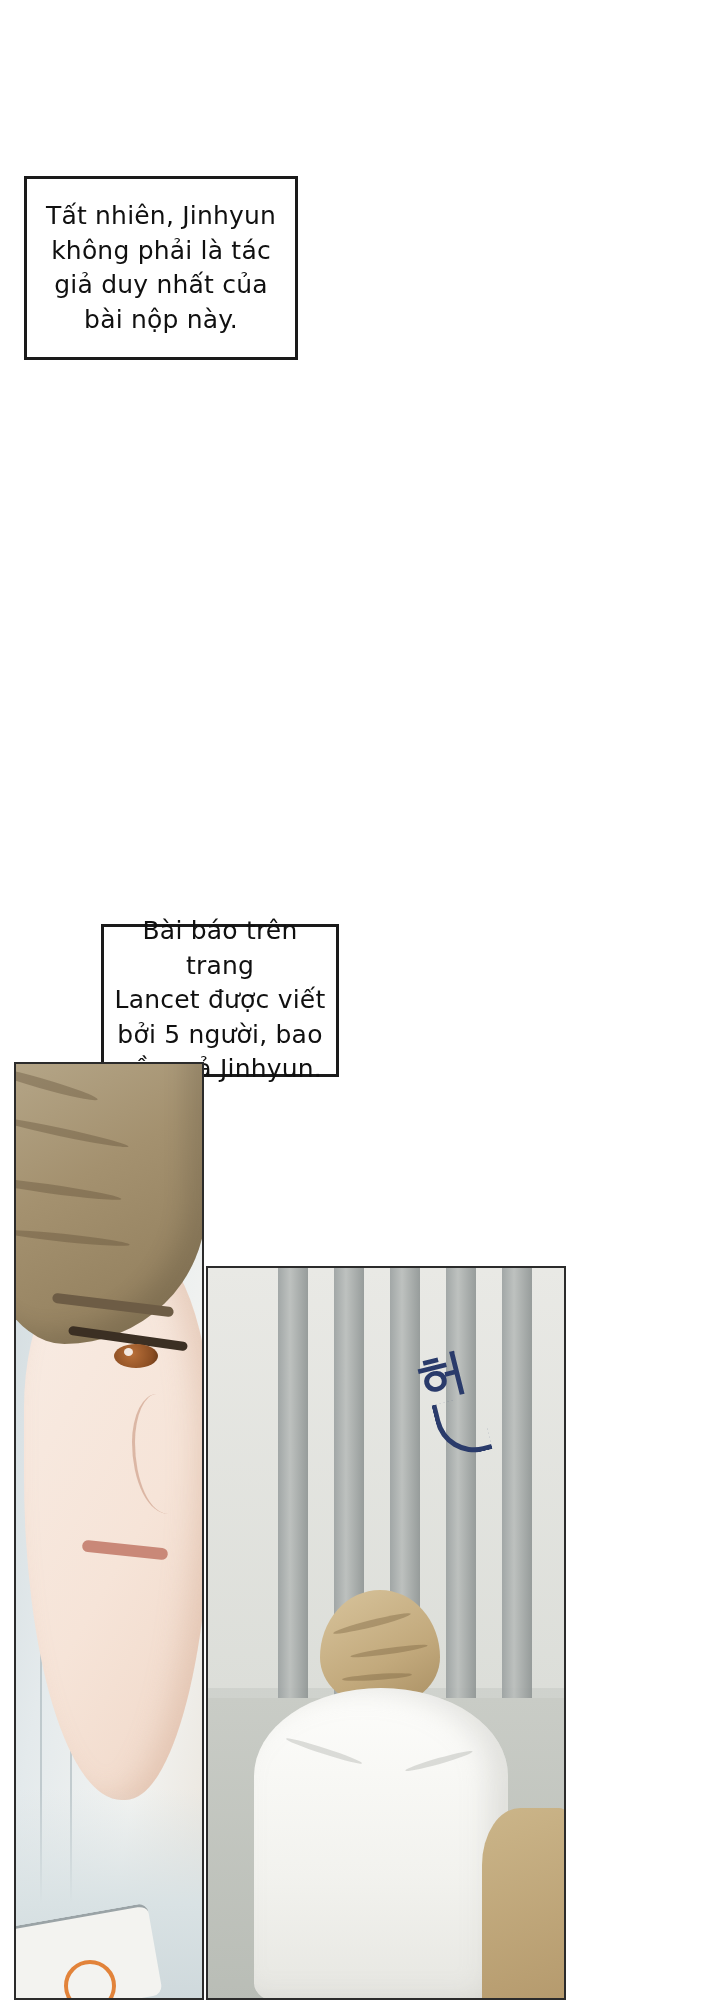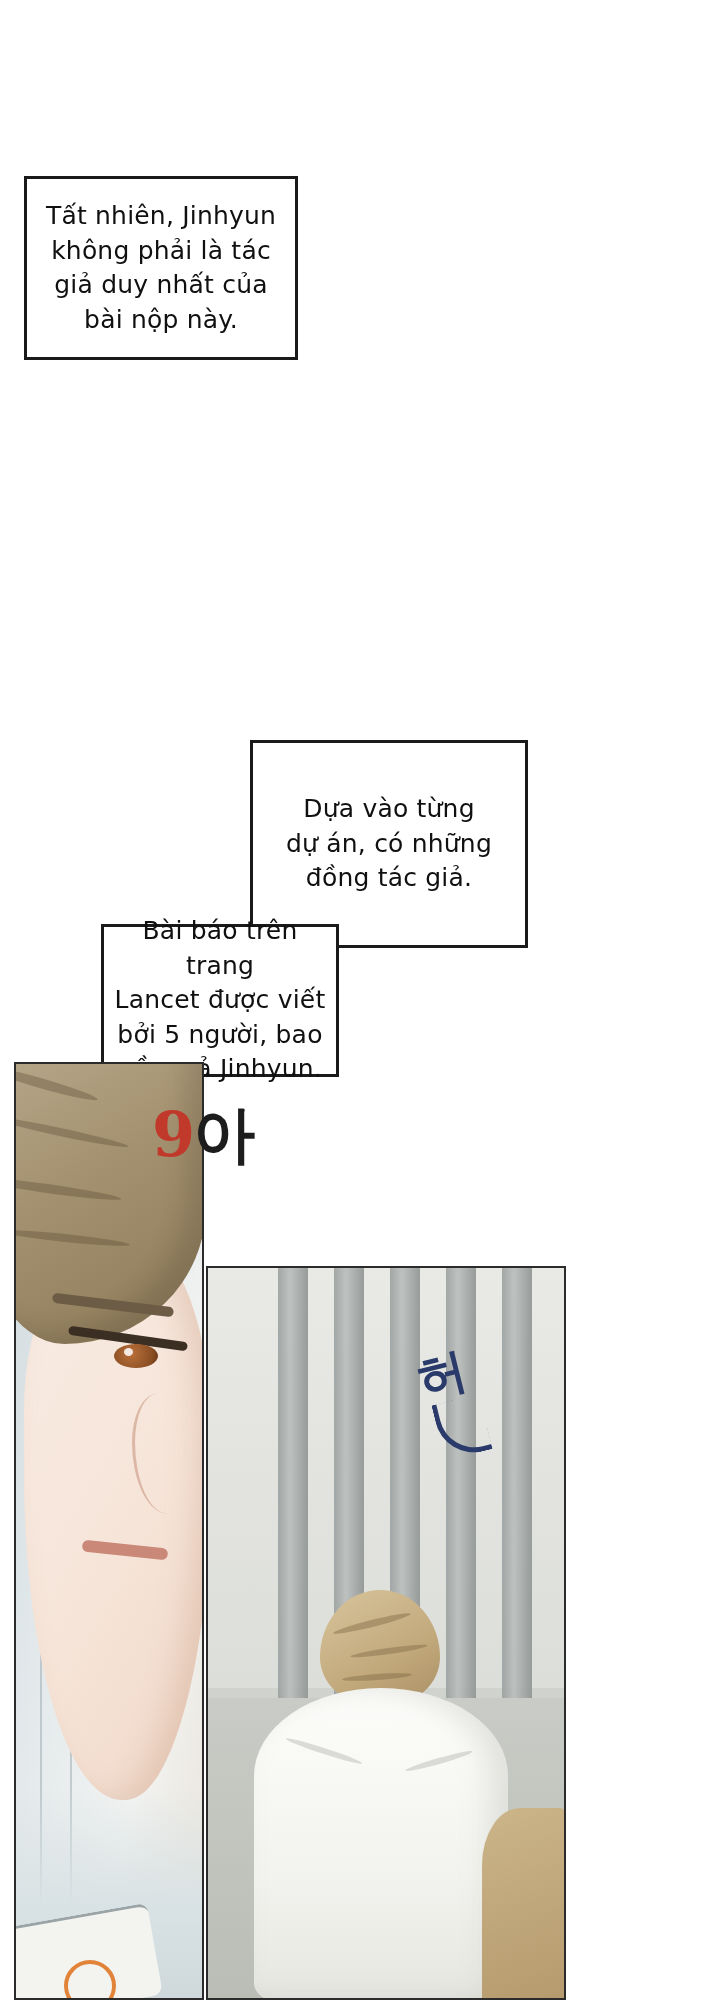--- a/index.html
+++ b/index.html
@@ -336,25 +336,20 @@
 
 <div class="page">
 
   <div class="bubble" id="bubble-1">
     <span class="txt">Tất nhiên, Jinhyun
 không phải là tác
 giả duy nhất của
 bài nộp này.</span>
   </div>
 
-  <div class="bubble" id="bubble-2">
-    <span class="txt">Dựa vào từng
-dự án, có những
-đồng tác giả.</span>
-  </div>
 
   <div class="bubble" id="bubble-3">
     <span class="txt">Bài báo trên trang
 Lancet được viết
 bởi 5 người, bao
 gồm cả Jinhyun.</span>
   </div>
 
   <div class="panel" id="panel-left">
     <div class="wall-line a"></div>
@@ -392,22 +387,19 @@
       <div class="strand h2"></div>
       <div class="strand h3"></div>
     </div>
     <div class="shoulders">
       <div class="fold f1"></div>
       <div class="fold f2"></div>
     </div>
     <div class="arm-right"></div>
   </div>
 
-  <div class="sfx" id="sfx-1">
-    <span class="red">9</span><span>아</span>
-  </div>
 
   <div class="sfx" id="sfx-2">
     <span>허</span>
     <span class="tail"></span>
   </div>
 
 </div>
 
 </body></html>

